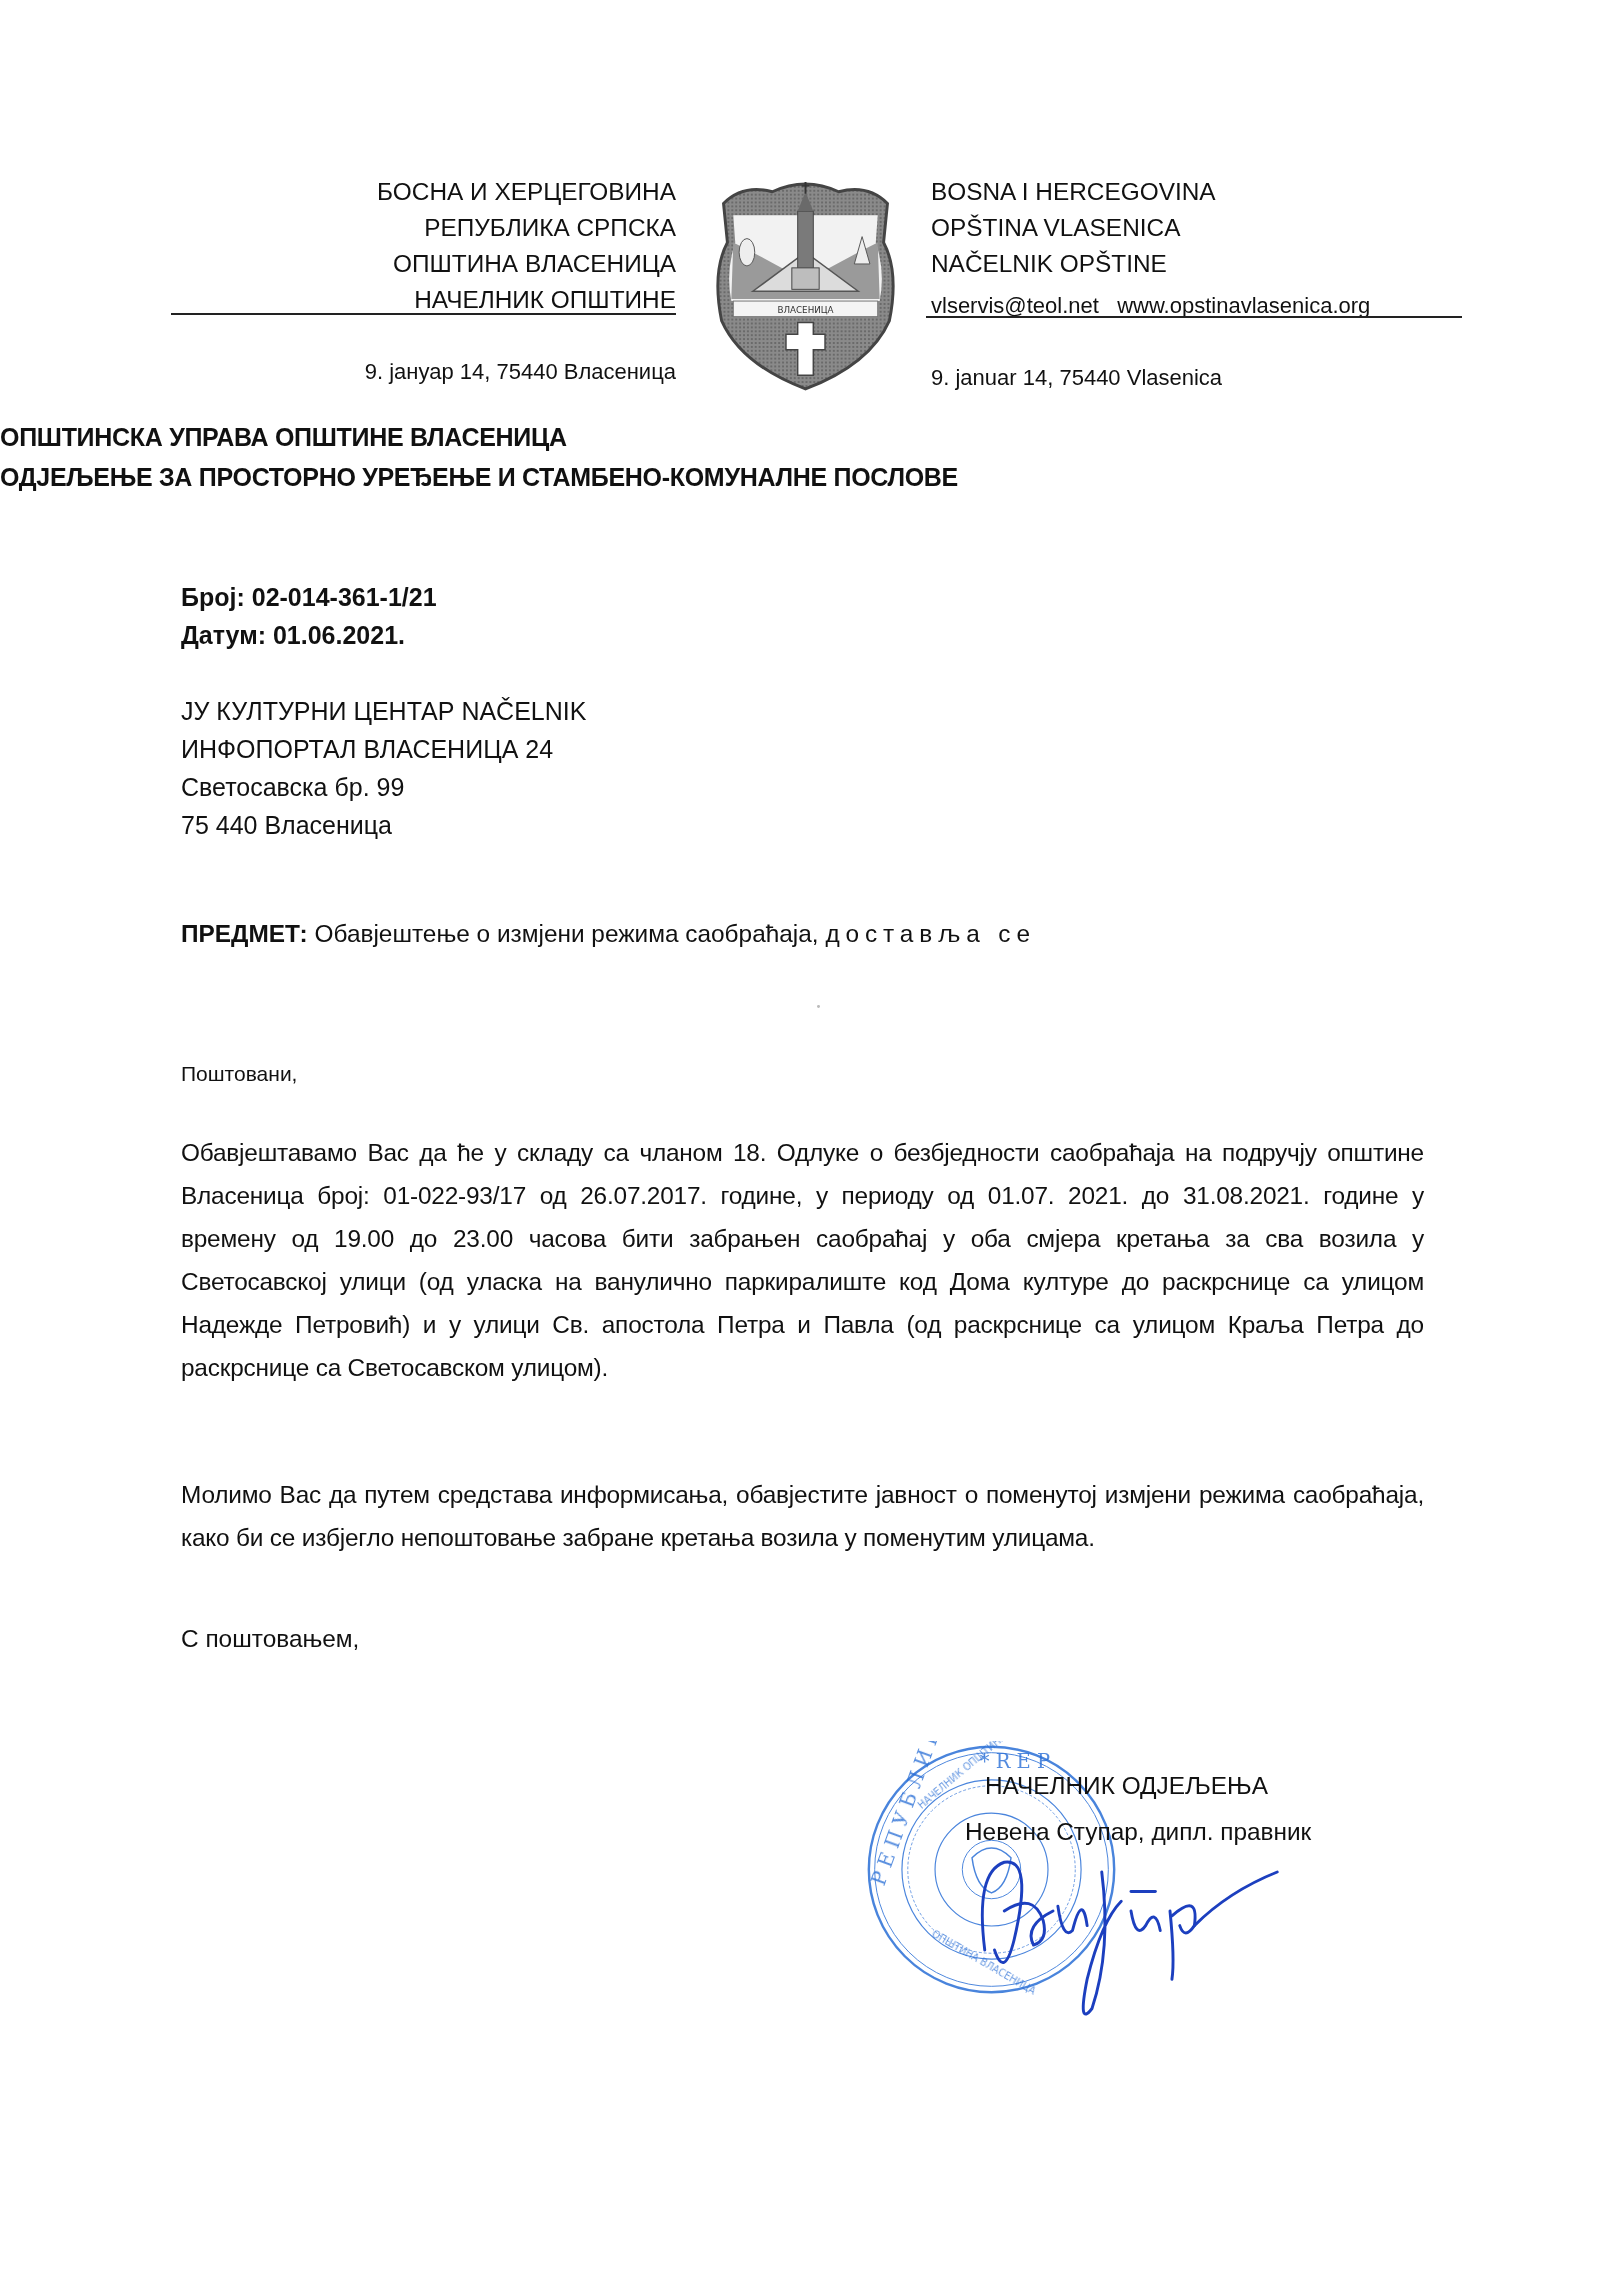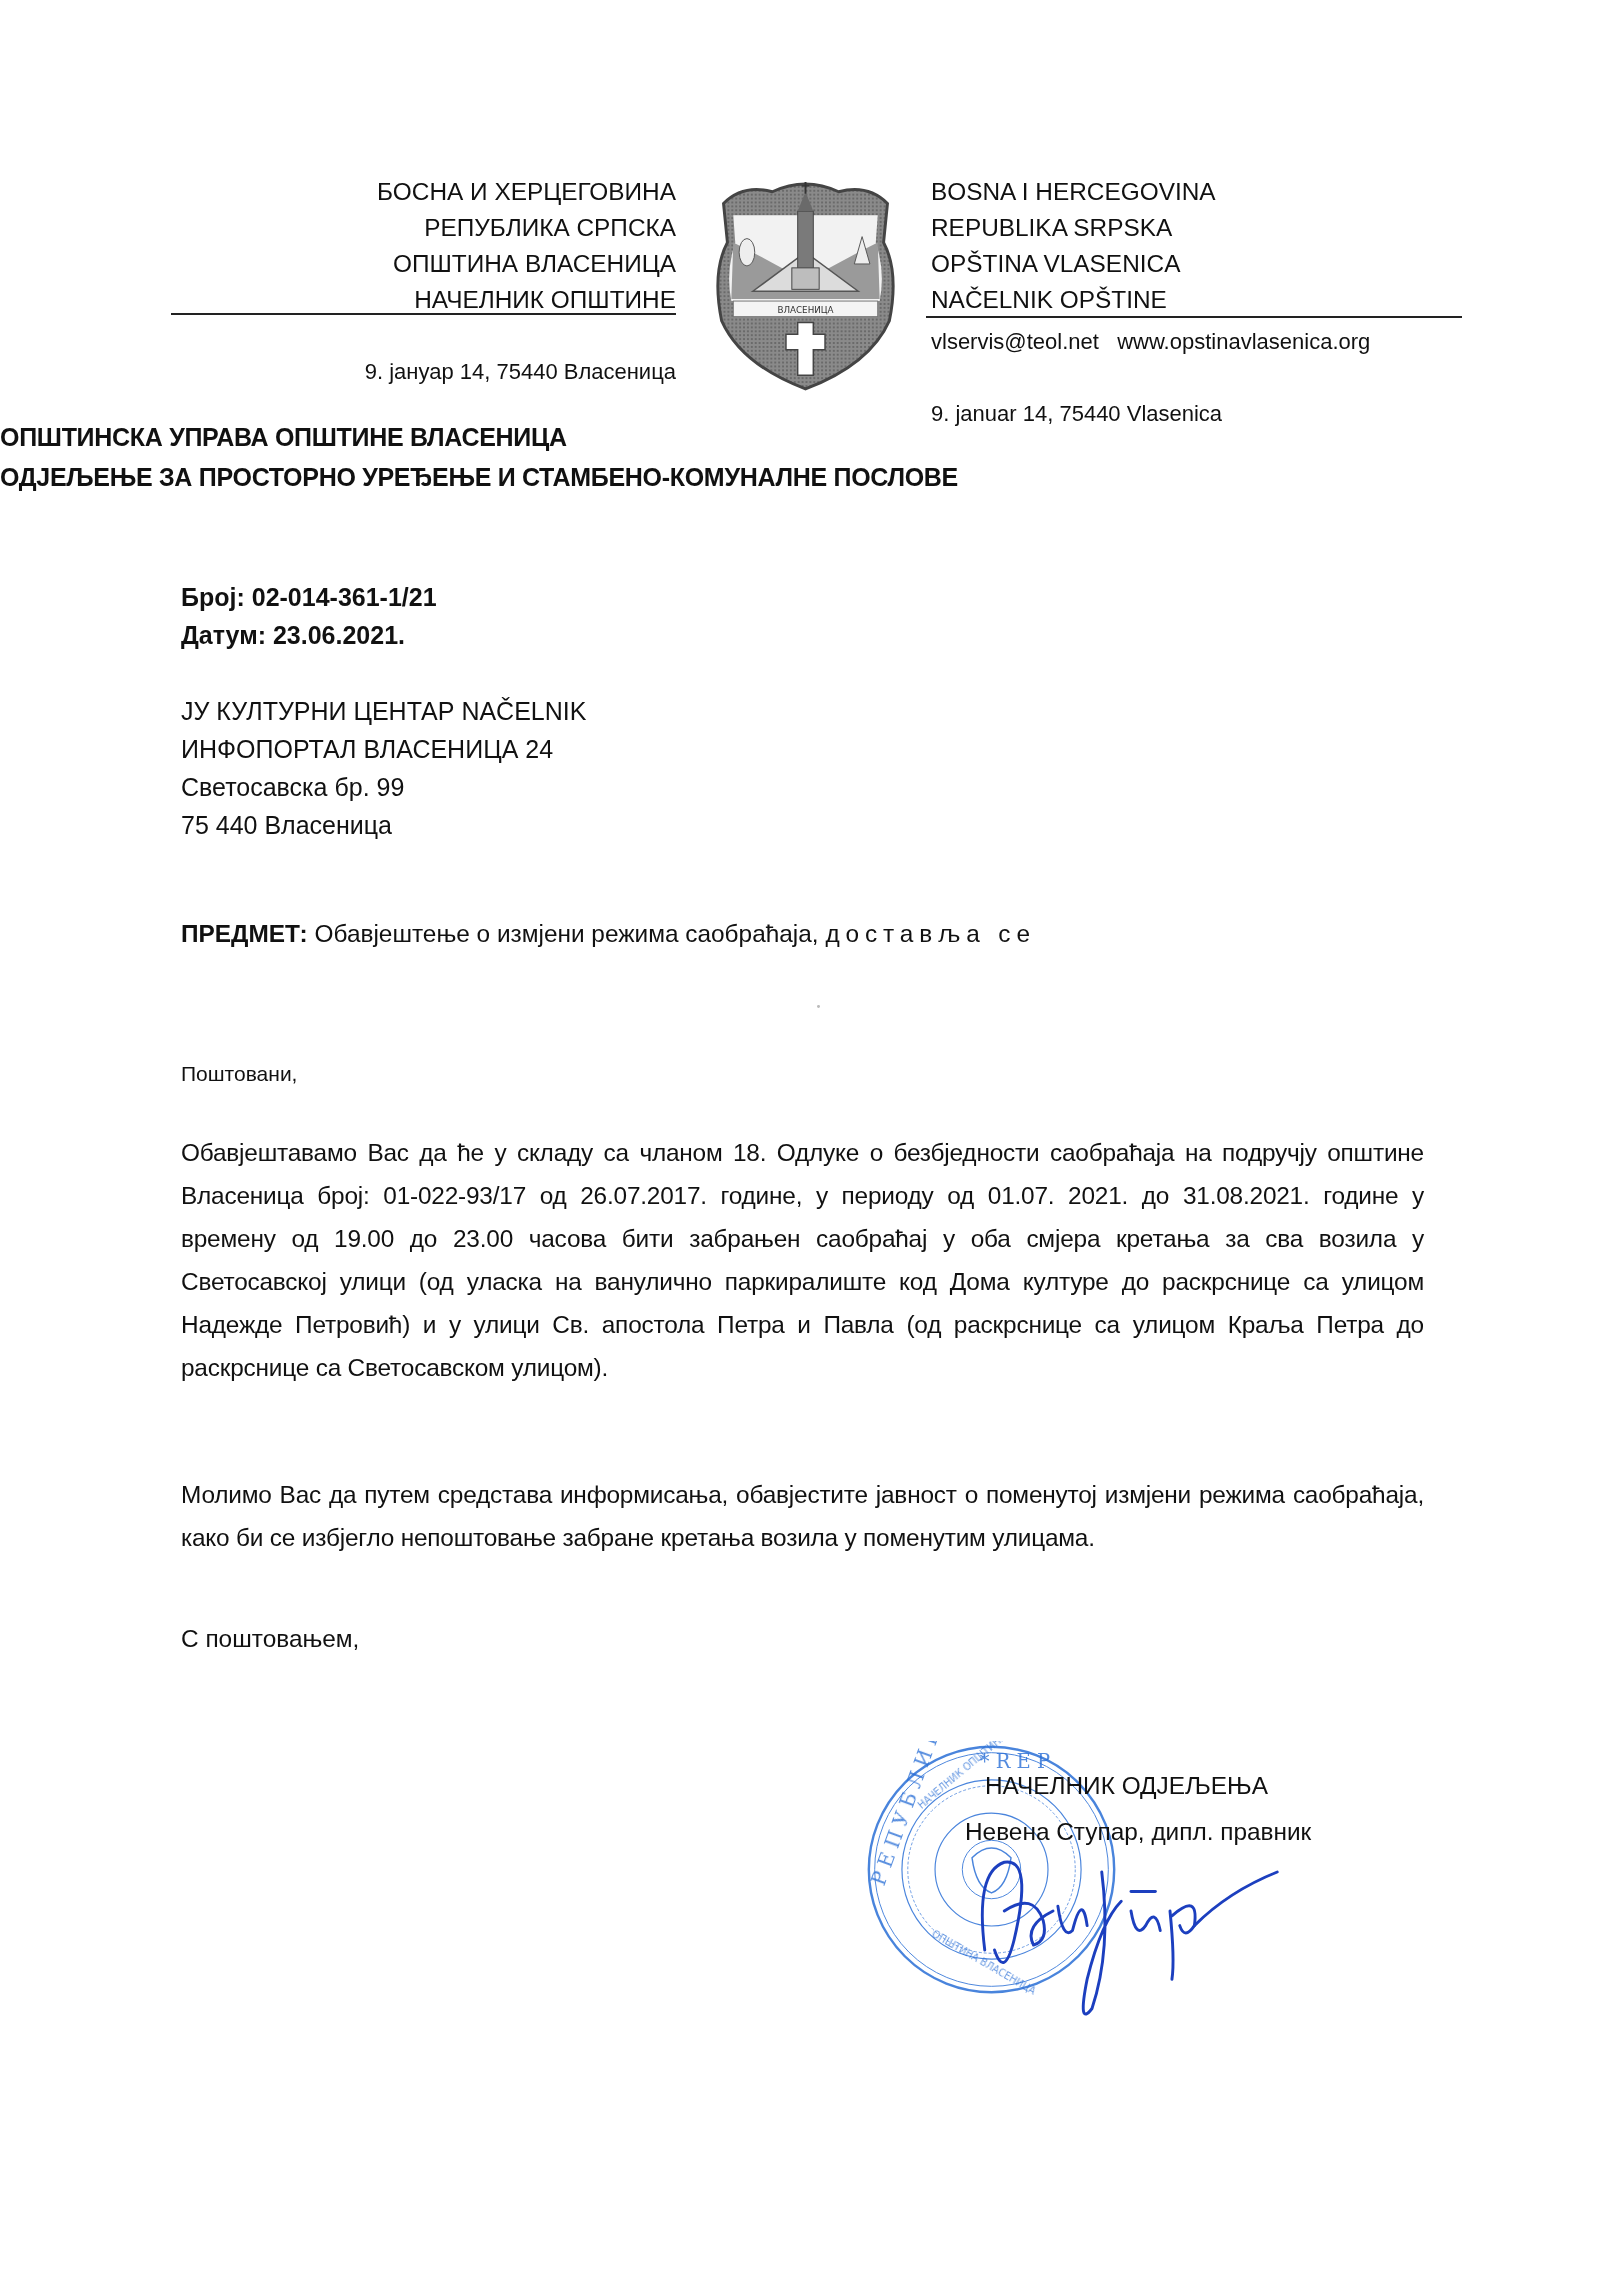--- a/index.html
+++ b/index.html
@@ -61,34 +61,33 @@
     <ellipse cx="44" cy="80" rx="8" ry="14" fill="#eee" stroke="#555"></ellipse>
     <path d="M162 64 L170 92 L154 92 Z" fill="#eee" stroke="#555"></path>
     <rect x="30" y="130" width="148" height="16" fill="#f4f4f4" stroke="#777" stroke-width="1"></rect>
     <text x="104" y="142" text-anchor="middle" font-size="9" font-family="DejaVu Sans, sans-serif" fill="#333">ВЛАСЕНИЦА</text>
     <path d="M96 152 h16 v12 h12 v16 h-12 v26 h-16 v-26 h-12 v-16 h12 z" fill="#ffffff" stroke="#444" stroke-width="1.5"></path>
   </svg>
 </div>
 
 <div class="abs hdr-right">
   <div>BOSNA I HERCEGOVINA</div>
-  <div>REPUBLIKA SRPSKA</div>
   <div>OPŠTINA VLASENICA</div>
   <div>NAČELNIK OPŠTINE</div>
   <div class="hdr-contact" style="margin-top:5.9px; white-space:pre">vlservis@teol.net   www.opstinavlasenica.org</div>
   <div class="hdr-contact">9. januar 14, 75440 Vlasenica</div>
 </div>
 <div class="abs hdr-rule-right"></div>
 
 <div class="abs org-title" style="top:423px">ОПШТИНСКА УПРАВА ОПШТИНЕ ВЛАСЕНИЦА</div>
 <div class="abs org-title" style="top:463px">ОДЈЕЉЕЊЕ ЗА ПРОСТОРНО УРЕЂЕЊЕ И СТАМБЕНО-КОМУНАЛНЕ ПОСЛОВЕ</div>
 
 <div class="abs meta">
   <div>Број: 02-014-361-1/21</div>
-  <div>Датум: 23.06.2021.</div>
+  <div>Датум: 01.06.2021.</div>
 </div>
 
 <div class="abs addr">
   <div>ЈУ КУЛТУРНИ ЦЕНТАР NAČELNIK</div>
   <div>ИНФОПОРТАЛ ВЛАСЕНИЦА 24</div>
   <div>Светосавска бр. 99</div>
   <div>75 440 Власеница</div>
 </div>
 
 <div class="abs subject">

